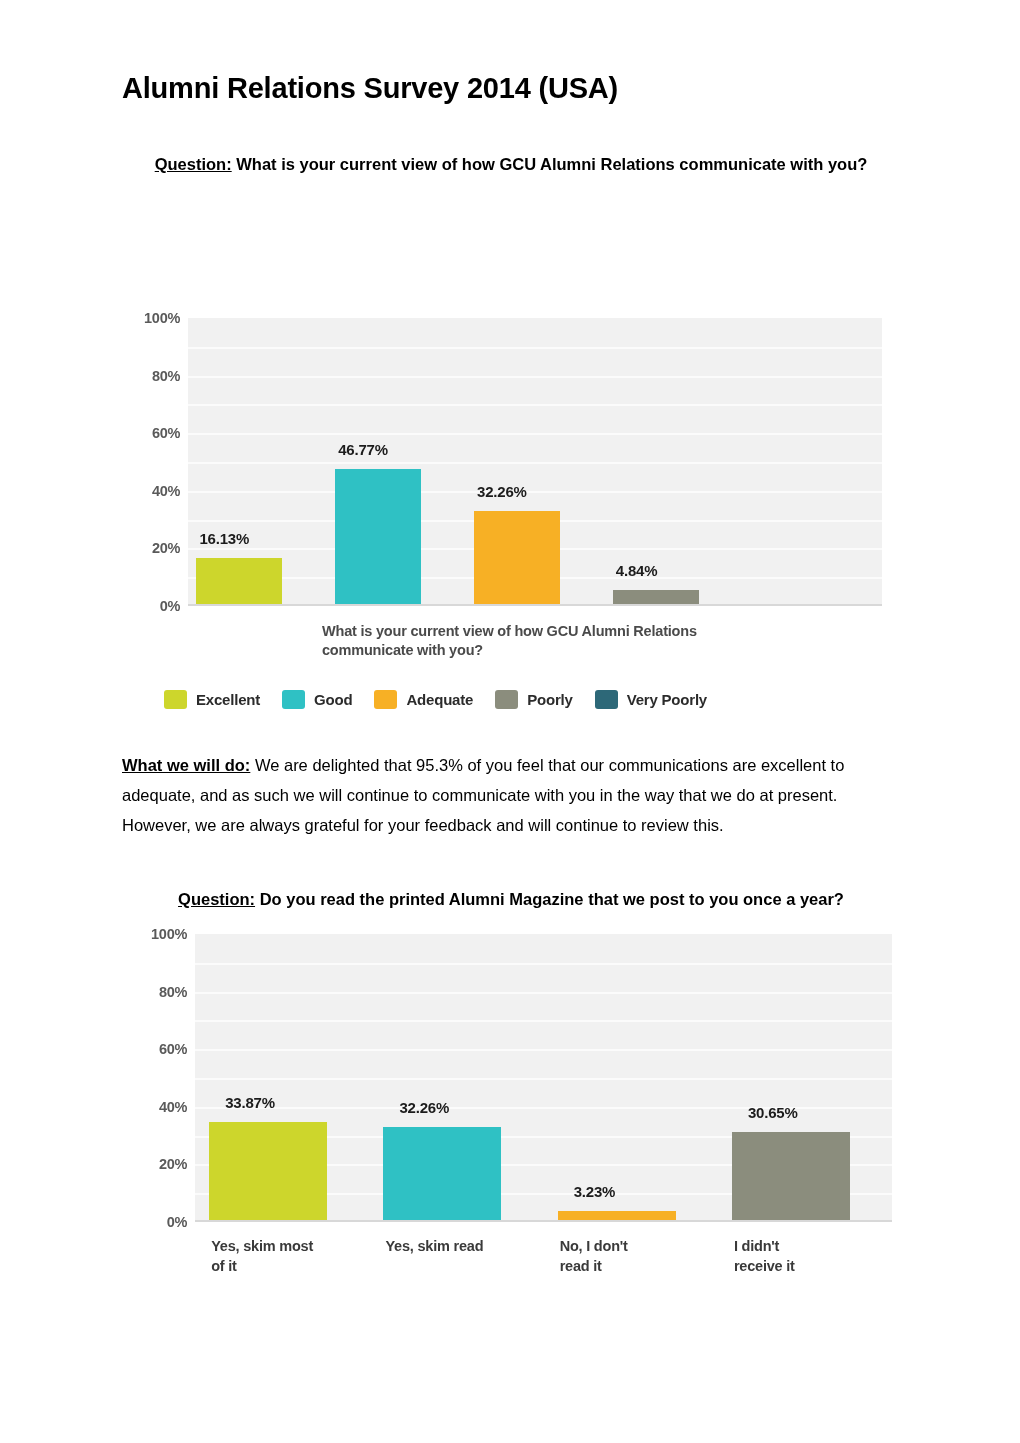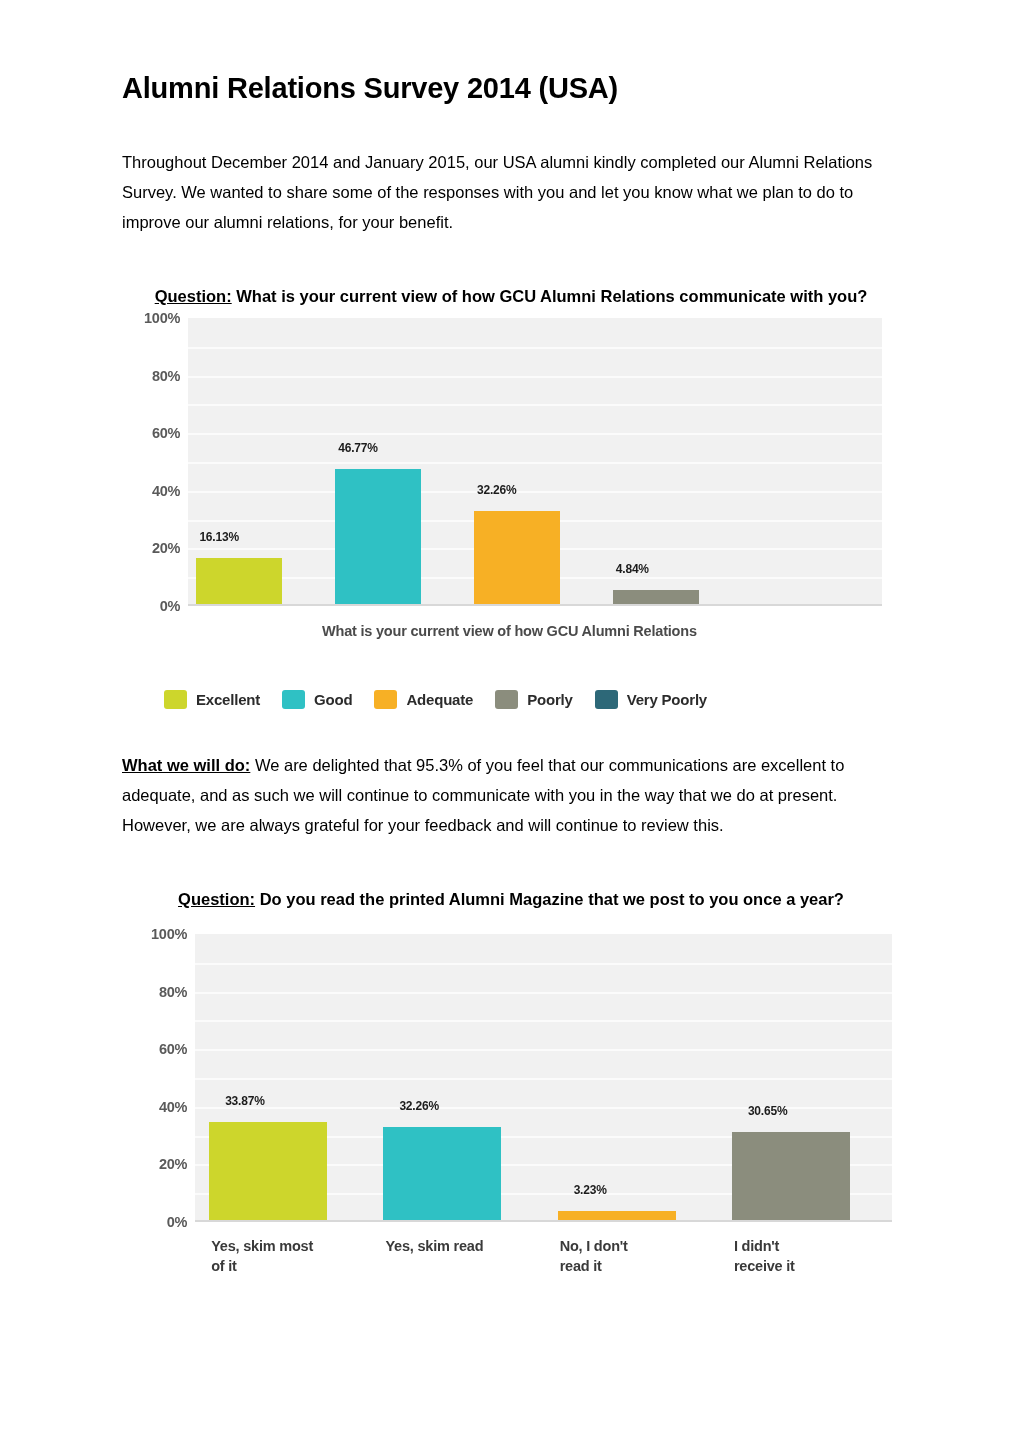--- a/index.html
+++ b/index.html
@@ -98,21 +98,21 @@
     right: 0;
     height: 2px;
     background: #fbfbfb;
   }
   .bar {
     position: absolute;
     bottom: 0;
   }
   .bar-value {
     position: absolute;
-    font-size: 12px;
+    font-size: 15px;
     font-weight: bold;
     color: #1c1c1c;
     white-space: nowrap;
     letter-spacing: -0.2px;
   }
   .axis-title {
     position: absolute;
     font-size: 14.5px;
     font-weight: bold;
     color: #4a4a4a;
@@ -154,21 +154,20 @@
   }
 </style>
 </head>
 <body>
 
 <div class="page">
   <div class="content">
 
     <h1 class="doc-title">Alumni Relations Survey 2014 (USA)</h1>
 
-    <p class="para intro-para">Throughout December 2014 and January 2015, our USA alumni kindly completed our Alumni Relations Survey. We wanted to share some of the responses with you and let you know what we plan to do to improve our alumni relations, for your benefit.</p>
 
     <p class="question" style="margin-top:44px;"><span class="q-label">Question:</span><span> What is your current view of how GCU Alumni Relations communicate with you?</span></p>
 
   </div>
 
   <div class="chart" id="chart1" style="position:absolute; left:122px; top:312px; width:780px; height:400px;">
     <div class="chart-inner" id="chart1-inner" style="position:absolute; left:0; top:0; width:780px; height:400px;">
       <div class="y-axis" id="chart1-yaxis"></div>
       <div class="plot" id="chart1-plot" style="left:66px; top:6px; width:694px; height:286px;">
           <div class="gridline" style="top: 259.2px;"></div>
@@ -180,20 +179,21 @@
           <div class="gridline" style="top: 86.4px;"></div>
           <div class="gridline" style="top: 57.6px;"></div>
           <div class="gridline" style="top: 28.8px;"></div>
           <div class="bar" style="left: 8.4px; width: 86px; height: 46.4544px; background: rgb(205, 214, 44);"></div>
           <div class="bar" style="left: 147.2px; width: 86px; height: 134.698px; background: rgb(47, 193, 196);"></div>
           <div class="bar" style="left: 286px; width: 86px; height: 92.9088px; background: rgb(247, 176, 37);"></div>
           <div class="bar" style="left: 424.8px; width: 86px; height: 13.9392px; background: rgb(139, 141, 125);"></div>
         </div>
       <div class="axis-title" id="chart1-xtitle" style="left:200px; top:310px; width:470px;">
           <div>What is your current view of how GCU Alumni Relations</div>
+          <div>communicate with you?</div>
         </div>
       <div class="legend" id="chart1-legend" style="left:42px; top:378px;">
           <div class="legend-item">
             <span class="legend-swatch" style="background: rgb(205, 214, 44);"></span>
             <span class="legend-label">Excellent</span>
           </div>
           <div class="legend-item">
             <span class="legend-swatch" style="background: rgb(47, 193, 196);"></span>
             <span class="legend-label">Good</span>
           </div>

